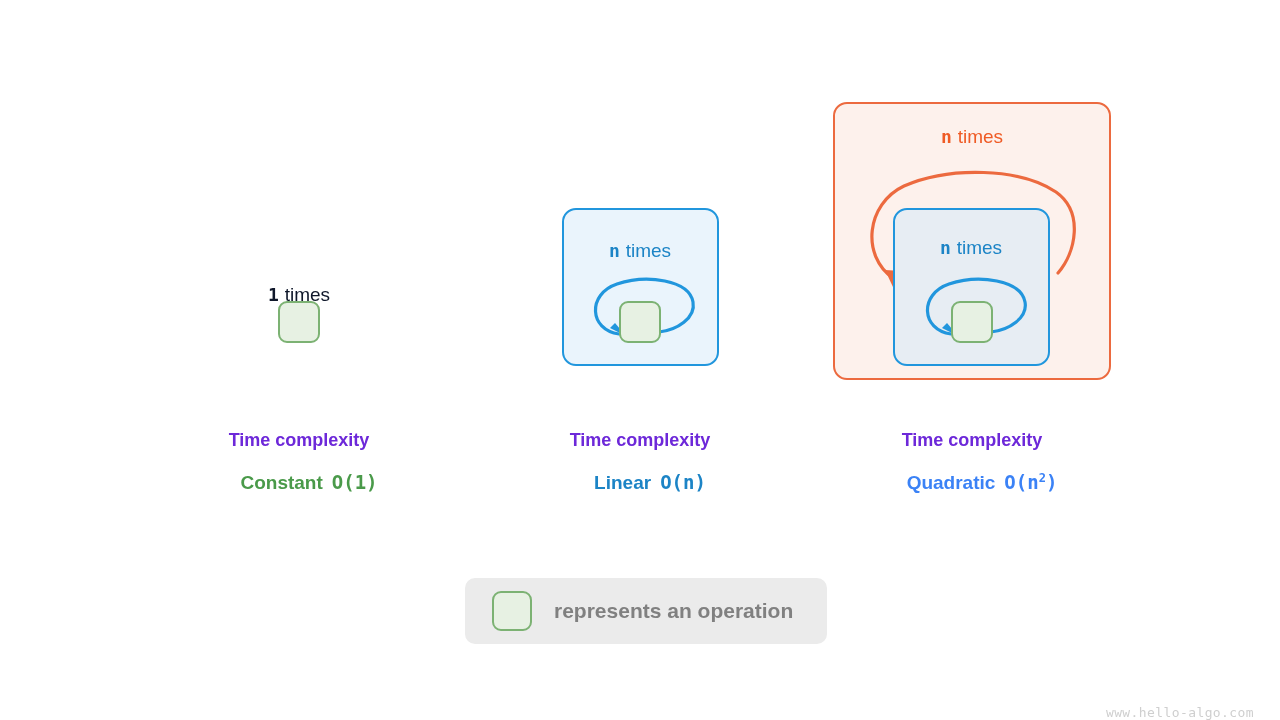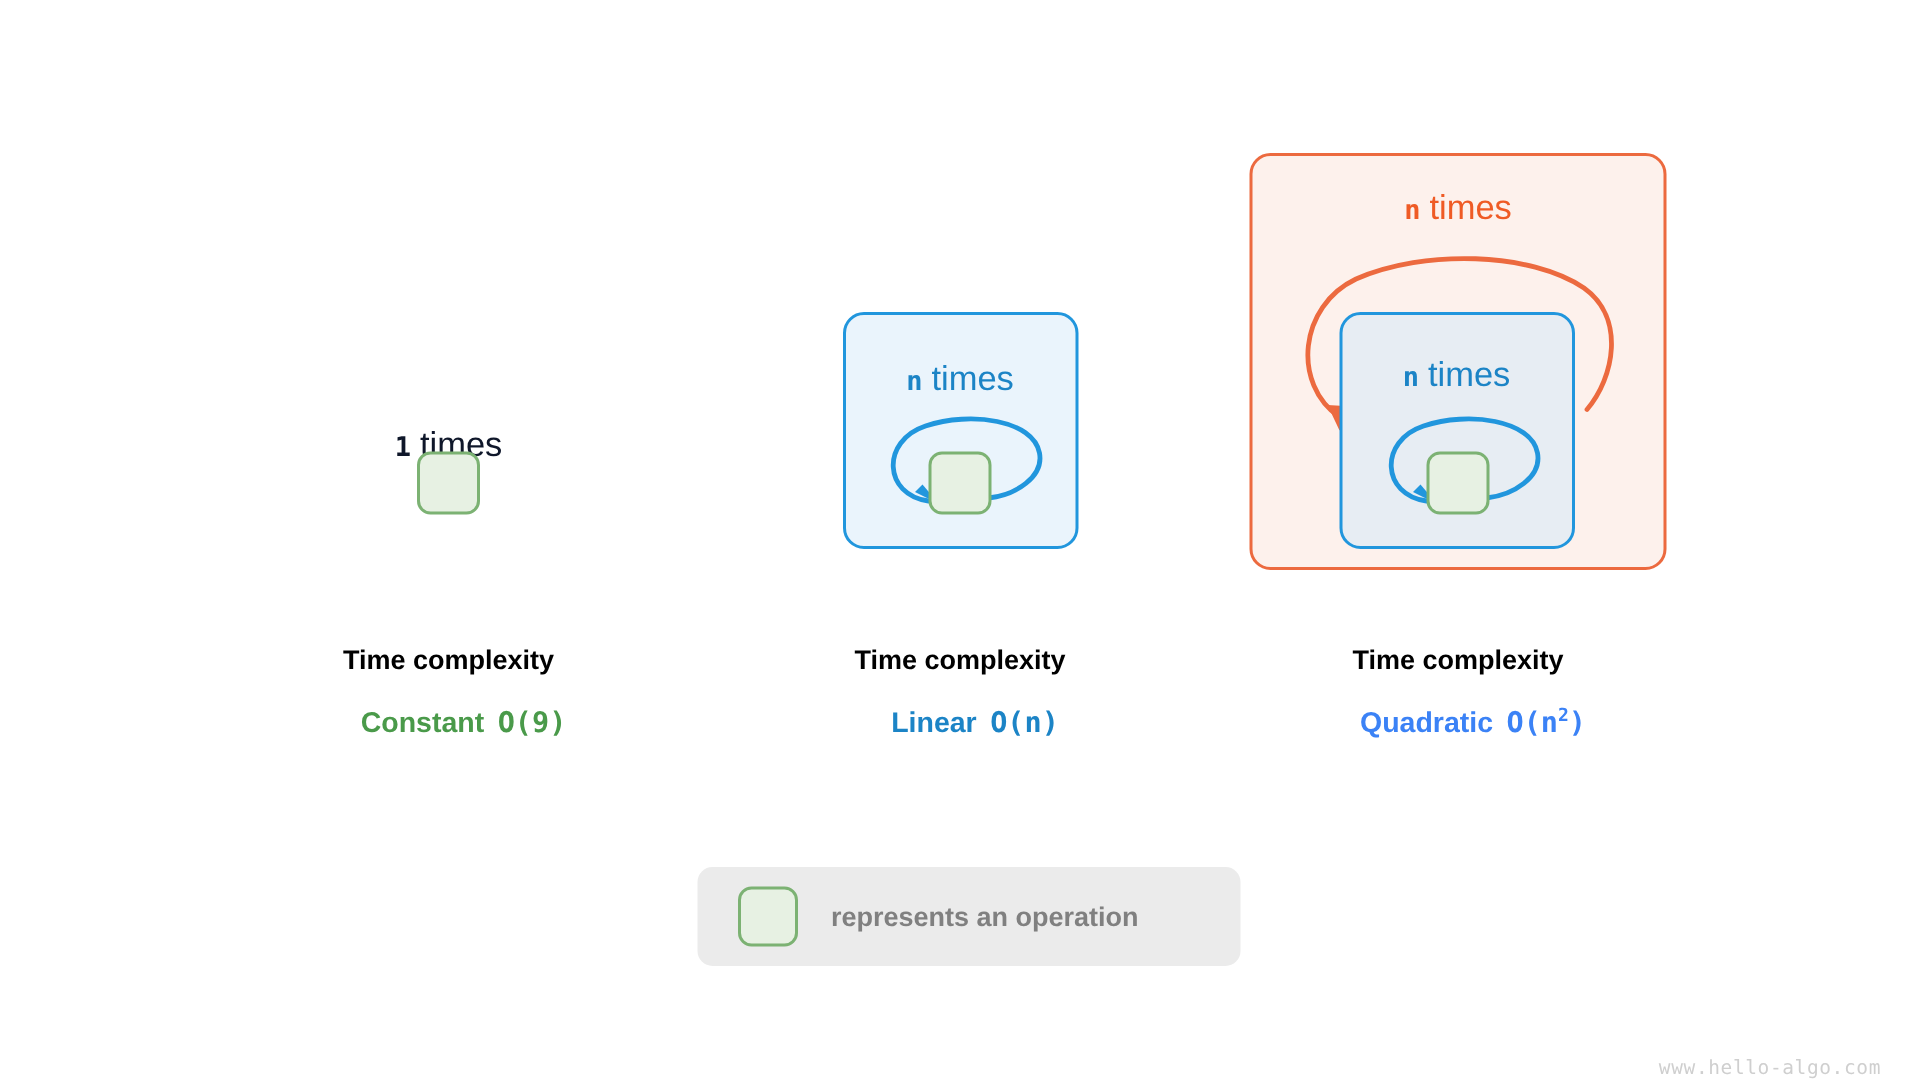--- a/index.html
+++ b/index.html
@@ -61,38 +61,38 @@
     text-align: center;
   }
   .times-label .count {
     font-family: "DejaVu Sans Mono", "Liberation Mono", monospace;
     font-weight: bold;
     font-size: 18px;
   }
   .times-label .word {
     font-family: "Liberation Sans", sans-serif;
     font-weight: normal;
-    font-size: 23px;
+    font-size: 19px;
     margin-left: 6px;
   }
   .green-text  { color: #0f172a; margin-top: 31px; }
   .blue-text   { color: #1c84c6; }
   .orange-text { color: #ef5b25; }
 
   
   .caption {
     position: absolute;
     width: 300px;
     text-align: center;
   }
   .caption .title {
     font-family: "Liberation Sans", sans-serif;
     font-weight: bold;
     font-size: 18px;
-    color: #000000;
+    color: #6d28d9;
     display: block;
   }
   .caption .formula {
     display: block;
     margin-top: 20px;
     font-size: 19px;
     white-space: nowrap;
   }
   .caption .formula .name {
     font-family: "Liberation Sans", sans-serif;
@@ -131,21 +131,21 @@
   }
   .legend .op-box {
     position: relative;
     width: 40px;
     height: 40px;
   }
   .legend .legend-text {
     margin-left: 22px;
     font-family: "Liberation Sans", sans-serif;
     font-weight: bold;
-    font-size: 18px;
+    font-size: 21px;
     color: #808080;
   }
 
   
   .watermark {
     position: absolute;
     right: 26px;
     bottom: 0;
     font-family: "DejaVu Sans Mono", "Liberation Mono", monospace;
     font-size: 13px;
@@ -165,21 +165,21 @@
 
     <div class="times-label green-text" style="left:149px; top:254px; width:300px;">
       <span class="count">1</span><span class="word">times</span>
     </div>
 
     <div class="op-box" style="left:278px; top:301px;"></div>
 
     <div class="caption cap-green" style="left:149px; top:430px;">
       <span class="title">Time complexity</span>
       <span class="formula">
-        <span class="name">Constant</span><span class="big-o">O(9)</span>
+        <span class="name">Constant</span><span class="big-o">O(1)</span>
       </span>
     </div>
   </div>
 
   <div>
 
     <div class="panel panel-linear" style="left:562px; top:208px; width:157px; height:158px;"></div>
 
     <div class="times-label blue-text" style="left:490px; top:241px; width:300px;">
       <span class="count">n</span><span class="word">times</span>

